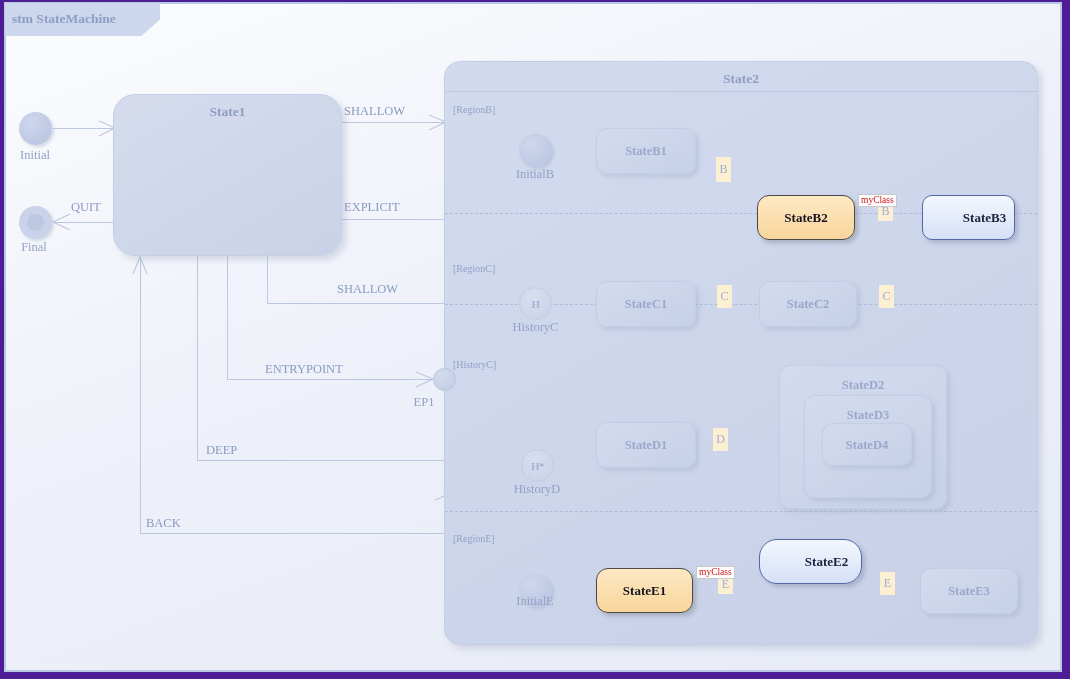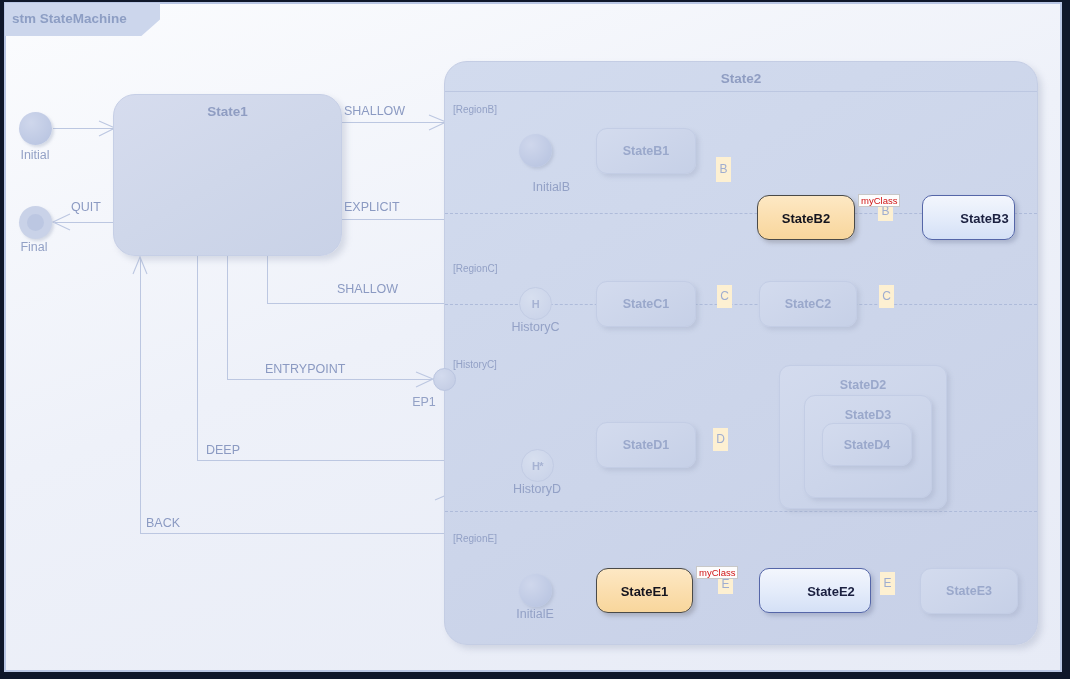--- a/index.html
+++ b/index.html
@@ -8,22 +8,23 @@
     width: 1070px; height: 679px;
     overflow: hidden;
     background: #ffffff;
     font-family: "Liberation Sans", sans-serif;
   }
 
   #canvas {
     position: absolute;
     left: 0; top: 0;
     width: 1070px; height: 679px;
-    background: #0f172a;
+    background: #4c1d95;
     overflow: hidden;
+    font-family: Liberation Serif, serif;
   }
 
   
   #frame-border {
     position: absolute;
     left: 4px; top: 2px;
     width: 1058px; height: 670px;
     border: 2px solid #b9c6e4;
     background: linear-gradient(160deg, #fbfcfe 0%, #eef1f9 45%, #e7ebf6 100%);
     box-sizing: border-box;
@@ -122,21 +123,21 @@
     text-align: center;
     font-size: 13.5px;
     font-weight: bold;
     color: #8f9dc2;
   }
 
   
   #state2 {
     background: linear-gradient(150deg, #d2dbee 0%, #ccd5ea 55%, #c7d0e7 100%);
     border: 1px solid #c4cde4;
-    border-radius: 23px;
+    border-radius: 16px;
     box-shadow: 4px 4px 6px rgba(150,160,185,0.32);
   }
   #state2-label {
     position: absolute;
     left: 0; right: 0; top: 9px;
     text-align: center;
     font-size: 13.5px;
     font-weight: bold;
     color: #8f9dc2;
   }
@@ -379,21 +380,21 @@
     <div class="region-divider" style="top:242px;"></div>
     <div class="region-divider" style="top:449px;"></div>
 
     <div class="region-label" style="left:8px; top:42px;">[RegionB]</div>
     <div class="region-label" style="left:8px; top:201px;">[RegionC]</div>
     <div class="region-label" style="left:8px; top:297px;">[HistoryC]</div>
     <div class="region-label" style="left:8px; top:471px;">[RegionE]</div>
   </div>
 
   <div class="node pseudo-initial" style="left:519px; top:134px; width:33px; height:33px;"></div>
-  <div class="pseudo-caption" style="left:500px; top:180px; width:70px;text-align:right;">InitialB</div>
+  <div class="pseudo-caption" style="left:500px; top:167px; width:70px;">InitialB</div>
 
   <div class="node state-faded" style="left:596px; top:128px; width:100px; height:46px;">
     <div class="state-label">StateB1</div>
   </div>
 
   <div class="trigger-badge" style="left:716px; top:157px; width:15px; height:25px; line-height:25px;">B</div>
 
   <div class="node state-hl" style="left:757px; top:195px; width:98px; height:45px;">
     <div class="state-label">StateB2</div>
   </div>
@@ -437,30 +438,30 @@
     <div class="state-label">StateD2</div>
   </div>
   <div class="node state-faded composite" style="left:804px; top:395px; width:128px; height:103px;">
     <div class="state-label">StateD3</div>
   </div>
   <div class="node state-faded" style="left:822px; top:423px; width:90px; height:43px;">
     <div class="state-label">StateD4</div>
   </div>
 
   <div class="node pseudo-initial" style="left:519px; top:574px; width:33px; height:33px;"></div>
-  <div class="pseudo-caption" style="left:500px; top:607px; width:70px;">InitialE</div>
+  <div class="pseudo-caption" style="left:500px; top:594px; width:70px;">InitialE</div>
 
   <div class="node state-hl" style="left:596px; top:568px; width:97px; height:45px;">
     <div class="state-label">StateE1</div>
   </div>
 
   <div class="trigger-badge" style="left:718px; top:569px; width:15px; height:25px; line-height:30px;">E</div>
   <div class="myclass-tip" style="left:696px; top:566px;">myClass</div>
 
-  <div class="node state-target" style="left:759px; top:568px; width:112px; height:45px;">
+  <div class="node state-target" style="left:759px; top:539px; width:103px; height:45px;border-radius:18px;">
     <div class="state-label">StateE2</div>
   </div>
 
   <div class="trigger-badge" style="left:880px; top:572px; width:15px; height:23px; line-height:23px;">E</div>
 
   <div class="node state-faded" style="left:920px; top:568px; width:98px; height:46px;">
     <div class="state-label">StateE3</div>
   </div>
 
 </div>

